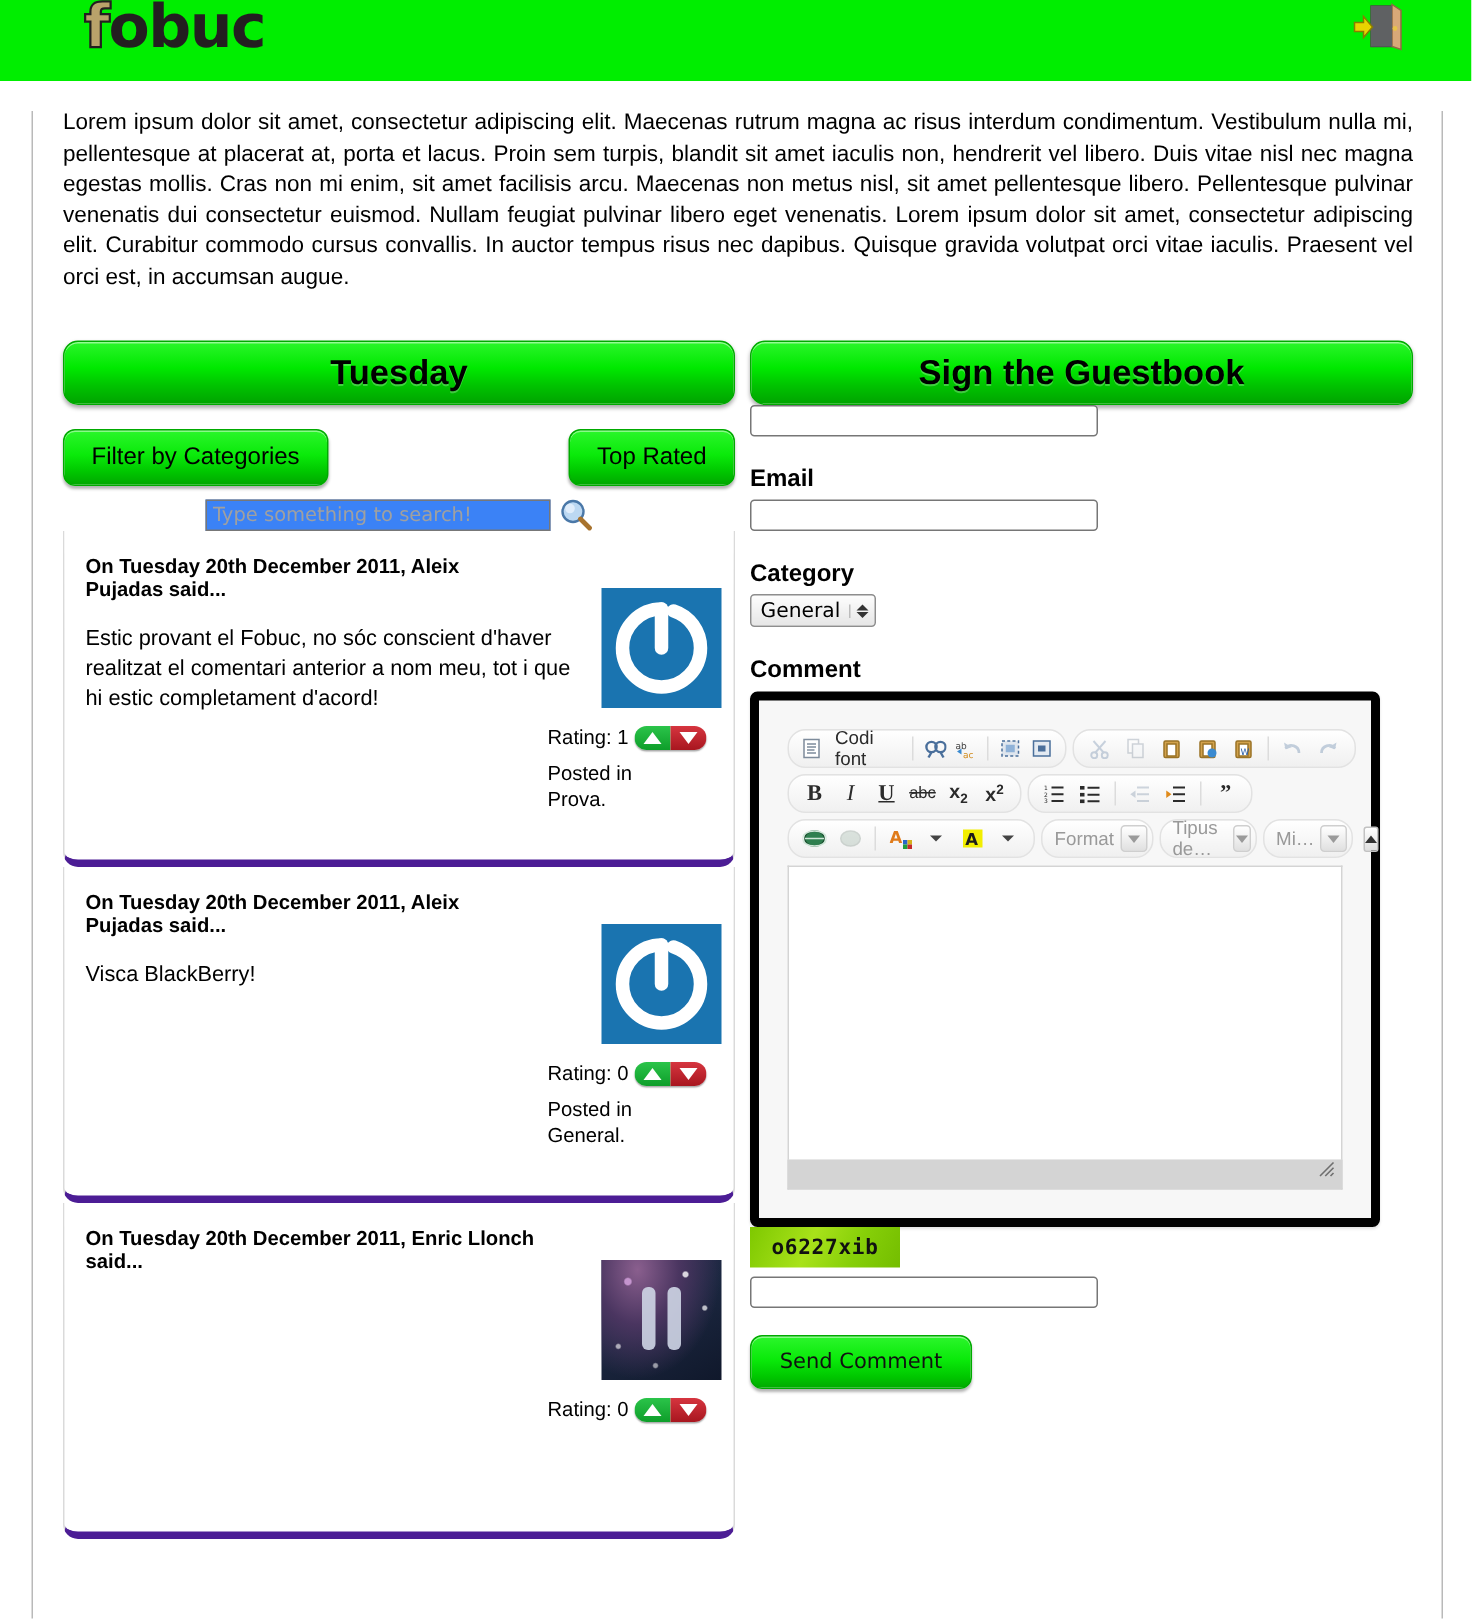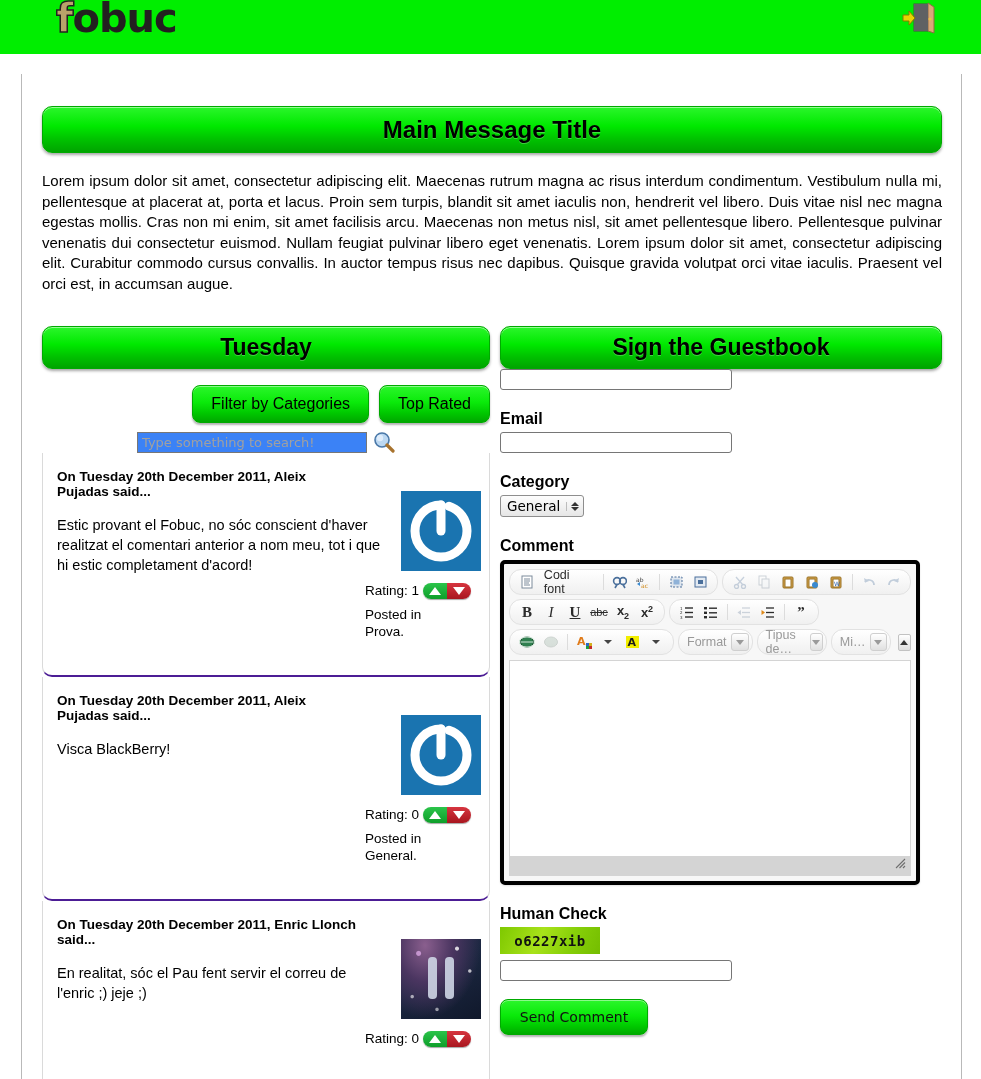--- a/index.html
+++ b/index.html
@@ -99,21 +99,21 @@
   .col-right { width: 442px; }
 
   .banner.col {
     height: 43px;
     font-size: 23px;
   }
 
   
   .filter-row {
     display: flex;
-    justify-content: flex-end;
+    justify-content: space-between;
     gap: 10px;
     margin-top: 16px;
   }
   .pill {
     height: 38px;
     padding: 0 18px;
     border-radius: 8px;
     background: linear-gradient(to bottom, #2bf62b 0%, #0aea0a 45%, #00c800 75%, #00a800 100%);
     border: 1px solid #0a0;
     box-shadow: 0 2px 2px rgba(0,0,0,.3), inset 0 1px 0 rgba(255,255,255,.45);
@@ -141,21 +141,21 @@
     padding: 1px 4px;
     color: #000;
   }
   .search-input::placeholder { color: #a0a0a0; }
   .search-icon { width: 22px; height: 22px; }
 
   
   .comment {
     position: relative;
     padding: 16px 8px 10px 14px;
-    border-bottom: 2px solid #4c1d95;
+    border-bottom: 5px solid #4c1d95;
     border-left: 1px solid #dadada;
     border-right: 1px solid #dadada;
     border-bottom-left-radius: 10px;
     border-bottom-right-radius: 10px;
     min-height: 224px;
   }
   .comment-head {
     font-size: 13.5px;
     font-weight: bold;
     line-height: 15px;
@@ -247,24 +247,24 @@
     display: flex; flex-direction: column; gap: 1px;
     border-left: 1px solid #bcbcbc; padding-left: 4px;
   }
   .caret-up { width:0;height:0;border-left:4px solid transparent;border-right:4px solid transparent;border-bottom:4px solid #333; }
   .caret-dn { width:0;height:0;border-left:4px solid transparent;border-right:4px solid transparent;border-top:4px solid #333; }
 
   
   .editor {
     margin-top: 5px;
     width: 420px;
-    border: 4px solid #000000;
+    border: 6px solid #000000;
     border-radius: 5px;
     background: #f7f7f7;
-    padding: 3px;
+    padding: 17px;
     box-shadow: 0 1px 2px rgba(0,0,0,.12);
   }
   .tb-row { display: flex; align-items: center; gap: 4px; padding: 2px 2px; flex-wrap: nowrap; }
   .tb-group {
     display: flex; align-items: center; gap: 2px;
     background: linear-gradient(to bottom,#fff,#f0f0f0);
     border: 1px solid #e2e2e2;
     border-radius: 12px;
     padding: 2px 6px;
     height: 26px;
@@ -351,21 +351,20 @@
     </svg>
   </div>
 </div>
 
 <div class="page">
   <div class="frame-left"></div>
   <div class="frame-right"></div>
 
   <div class="content">
 
-    <div class="banner main">Main Message Title</div>
 
     <div class="intro">Lorem ipsum dolor sit amet, consectetur adipiscing elit. Maecenas rutrum magna ac risus interdum condimentum. Vestibulum nulla mi, pellentesque at placerat at, porta et lacus. Proin sem turpis, blandit sit amet iaculis non, hendrerit vel libero. Duis vitae nisl nec magna egestas mollis. Cras non mi enim, sit amet facilisis arcu. Maecenas non metus nisl, sit amet pellentesque libero. Pellentesque pulvinar venenatis dui consectetur euismod. Nullam feugiat pulvinar libero eget venenatis. Lorem ipsum dolor sit amet, consectetur adipiscing elit. Curabitur commodo cursus convallis. In auctor tempus risus nec dapibus. Quisque gravida volutpat orci vitae iaculis. Praesent vel orci est, in accumsan augue.</div>
 
     <div class="columns">
 
       <div class="col-left">
         <div class="banner col">Tuesday</div>
 
         <div class="filter-row">
           <div class="pill">Filter by Categories</div>
@@ -432,21 +431,20 @@
             </div>
             <div class="posted">
               <span>Posted in</span><br>
               <b>General</b>.
             </div>
           </div>
         </div>
 
         <div class="comment">
           <div class="comment-head">On Tuesday 20th December 2011, Enric Llonch said...</div>
-          <div class="comment-body">En realitat, sóc el Pau fent servir el correu de l'enric ;) jeje ;)</div>
           <div class="avatar space">
             <svg width="80" height="80" viewBox="0 0 80 80">
               <g fill="#cfd6e6" opacity=".9">
                 <rect x="27" y="18" width="9" height="42" rx="4"></rect>
                 <rect x="44" y="18" width="9" height="42" rx="4"></rect>
               </g>
             </svg>
           </div>
           <div class="rating-box">
             <span>Rating:</span>
@@ -727,20 +725,19 @@
                   <g stroke="#6e6e6e" stroke-width="1.1">
                     <line x1="13" y1="4" x2="4" y2="13"></line>
                     <line x1="13" y1="7.5" x2="7.5" y2="13"></line>
                     <line x1="13" y1="11" x2="11" y2="13"></line>
                   </g>
                 </svg>
             </span>
           </div>
         </div>
 
-        <div class="field-label">Human Check</div>
         <div class="captcha">o6227xib</div>
         <input class="text-input" type="text" style="">
         <div class="send-btn">Send Comment</div>
       </div>
     </div>
   </div>
 </div>
 
 </body></html>

